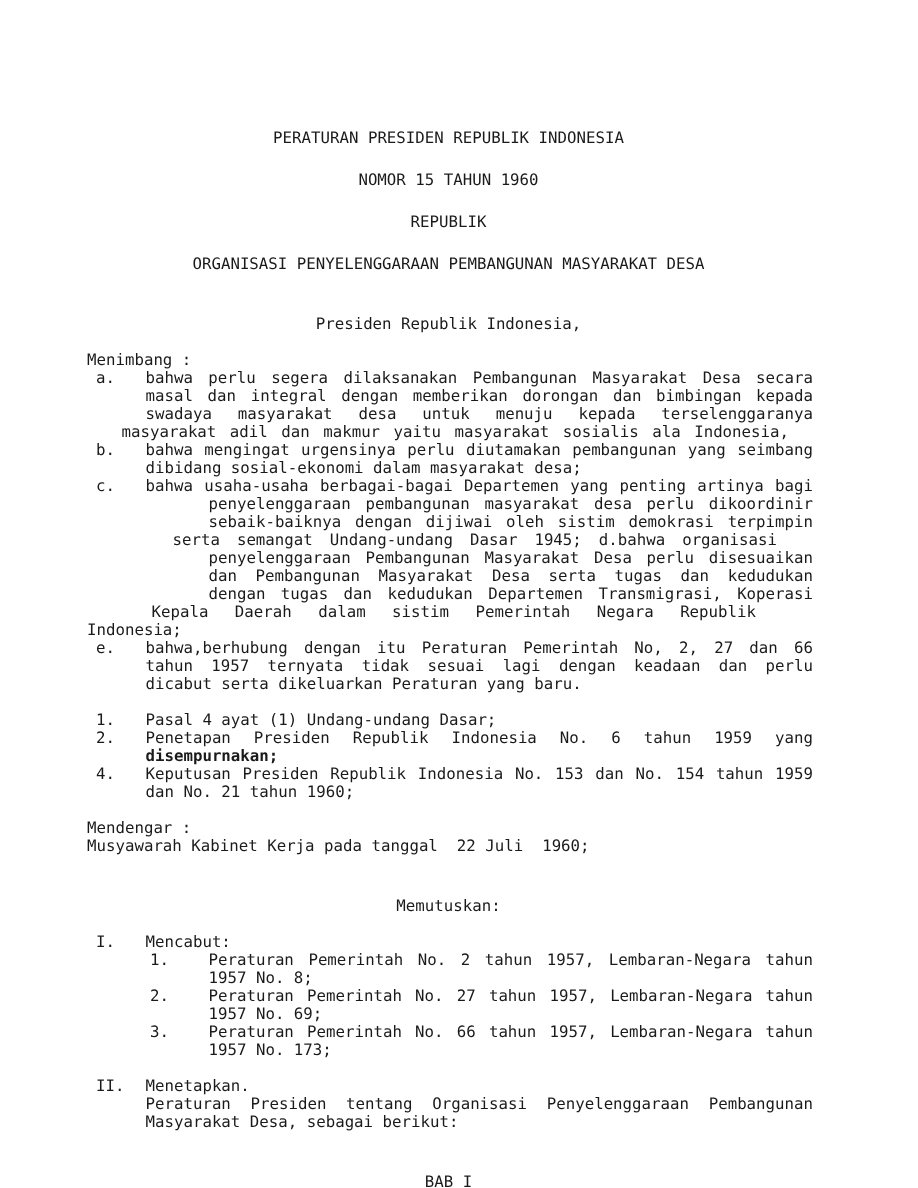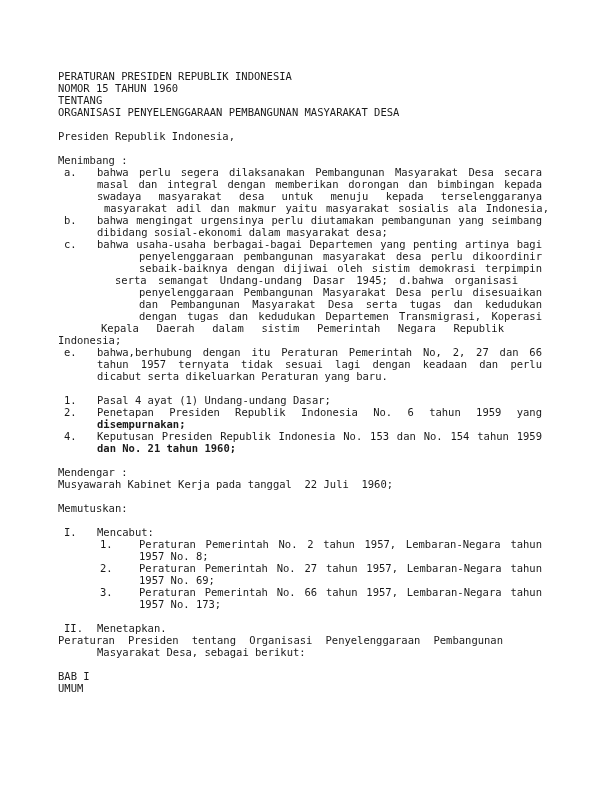--- a/index.html
+++ b/index.html
@@ -12,84 +12,84 @@
   .content{
     position:absolute;
     left:58px;top:70px;width:482px;
     font-family:"DejaVu Sans Mono","Liberation Mono",monospace;
     font-size:10.5px;
     line-height:12px;
     color:#1a1a1a;
   }
   .line{position:relative;min-height:12px;white-space:normal;}
   .line.blank{height:12px;}
-  .line.center{}
+  .line.center{text-align:center;margin-top:16px;}
   .line.just{
     text-align:justify;
     text-align-last:justify;
   }
   .marker{
     position:absolute;
     top:0;
     white-space:pre;
   }
 </style>
 </head>
 <body>
 
 <div class="page">
   <div class="content">
     <div class="line center">PERATURAN PRESIDEN REPUBLIK INDONESIA</div>
     <div class="line center">NOMOR 15 TAHUN 1960</div>
-    <div class="line center">TENTANG</div>
+    <div class="line center">REPUBLIK</div>
     <div class="line center">ORGANISASI PENYELENGGARAAN PEMBANGUNAN MASYARAKAT DESA</div>
     <div class="line blank"></div>
     <div class="line center">Presiden Republik Indonesia,</div>
     <div class="line blank"></div>
     <div id="doc-body">
         <div class="line" style="margin-left: 0px; width: 484px;">Menimbang :</div>
         <div class="line just" style="margin-left: 39px; width: 445px;"><span class="marker" style="left: -33px;">a.</span>bahwa perlu segera dilaksanakan Pembangunan Masyarakat Desa secara</div>
         <div class="line just" style="margin-left: 39px; width: 445px;">masal dan integral dengan memberikan dorongan dan bimbingan kepada</div>
         <div class="line just" style="margin-left: 39px; width: 445px;">swadaya masyarakat desa untuk menuju kepada terselenggaranya</div>
-        <div class="line just" style="margin-left: 46px; width: 445px;">masyarakat adil dan makmur yaitu masyarakat sosialis ala Indonesia,</div>
+        <div class="line just" style="margin-left: 23px; width: 445px;">masyarakat adil dan makmur yaitu masyarakat sosialis ala Indonesia,</div>
         <div class="line just" style="margin-left: 39px; width: 445px;"><span class="marker" style="left: -33px;">b.</span>bahwa mengingat urgensinya perlu diutamakan pembangunan yang seimbang</div>
         <div class="line" style="margin-left: 39px; width: 445px;">dibidang sosial-ekonomi dalam masyarakat desa;</div>
         <div class="line just" style="margin-left: 39px; width: 445px;"><span class="marker" style="left: -33px;">c.</span>bahwa usaha-usaha berbagai-bagai Departemen yang penting artinya bagi</div>
         <div class="line just" style="margin-left: 81px; width: 403px;">penyelenggaraan pembangunan masyarakat desa perlu dikoordinir</div>
         <div class="line just" style="margin-left: 81px; width: 403px;">sebaik-baiknya dengan dijiwai oleh sistim demokrasi terpimpin</div>
         <div class="line just" style="margin-left: 57px; width: 403px;">serta semangat Undang-undang Dasar 1945; d.bahwa organisasi</div>
         <div class="line just" style="margin-left: 81px; width: 403px;">penyelenggaraan Pembangunan Masyarakat Desa perlu disesuaikan</div>
         <div class="line just" style="margin-left: 81px; width: 403px;">dan Pembangunan Masyarakat Desa serta tugas dan kedudukan</div>
         <div class="line just" style="margin-left: 81px; width: 403px;">dengan tugas dan kedudukan Departemen Transmigrasi, Koperasi</div>
         <div class="line just" style="margin-left: 43px; width: 403px;">Kepala Daerah dalam sistim Pemerintah Negara Republik</div>
         <div class="line" style="width: 403px;">Indonesia;</div>
         <div class="line just" style="margin-left: 39px; width: 445px;"><span class="marker" style="left: -33px;">e.</span>bahwa,berhubung dengan itu Peraturan Pemerintah No, 2, 27 dan 66</div>
         <div class="line just" style="margin-left: 39px; width: 445px;">tahun 1957 ternyata tidak sesuai lagi dengan keadaan dan perlu</div>
         <div class="line" style="margin-left: 39px; width: 445px;">dicabut serta dikeluarkan Peraturan yang baru.</div>
         <div class="line blank"></div>
         <div class="line" style="margin-left: 39px; width: 445px;"><span class="marker" style="left: -33px;">1.</span>Pasal 4 ayat (1) Undang-undang Dasar;</div>
         <div class="line just" style="margin-left: 39px; width: 445px;"><span class="marker" style="left: -33px;">2.</span>Penetapan Presiden Republik Indonesia No. 6 tahun 1959 yang</div>
         <div class="line" style="margin-left: 39px; width: 445px; font-weight: bold;">disempurnakan;</div>
         <div class="line just" style="margin-left: 39px; width: 445px;"><span class="marker" style="left: -33px;">4.</span>Keputusan Presiden Republik Indonesia No. 153 dan No. 154 tahun 1959</div>
-        <div class="line" style="margin-left: 39px; width: 445px; font-weight: bold;">dan No. 21 tahun 1960;</div>
+        <div class="line" style="margin-left: 39px; width: 445px;">dan No. 21 tahun 1960;</div>
         <div class="line blank"></div>
         <div class="line" style="margin-left: 0px; width: 484px;">Mendengar :</div>
         <div class="line" style="margin-left: 0px; width: 484px;">Musyawarah Kabinet Kerja pada tanggal&nbsp; 22 Juli&nbsp; 1960;</div>
         <div class="line blank"></div>
         <div class="line center">Memutuskan:</div>
         <div class="line blank"></div>
         <div class="line" style="margin-left: 39px; width: 445px;"><span class="marker" style="left: -33px;">I.</span>Mencabut:</div>
         <div class="line just" style="margin-left: 81px; width: 403px;"><span class="marker" style="left: -39px;">1.</span>Peraturan Pemerintah No. 2 tahun 1957, Lembaran-Negara tahun</div>
         <div class="line" style="margin-left: 81px; width: 403px;">1957 No. 8;</div>
         <div class="line just" style="margin-left: 81px; width: 403px;"><span class="marker" style="left: -39px;">2.</span>Peraturan Pemerintah No. 27 tahun 1957, Lembaran-Negara tahun</div>
         <div class="line" style="margin-left: 81px; width: 403px;">1957 No. 69;</div>
         <div class="line just" style="margin-left: 81px; width: 403px;"><span class="marker" style="left: -39px;">3.</span>Peraturan Pemerintah No. 66 tahun 1957, Lembaran-Negara tahun</div>
         <div class="line" style="margin-left: 81px; width: 403px;">1957 No. 173;</div>
         <div class="line blank"></div>
         <div class="line" style="margin-left: 39px; width: 445px;"><span class="marker" style="left: -33px;">II.</span>Menetapkan.</div>
-        <div class="line just" style="width: 445px;">Peraturan Presiden tentang Organisasi Penyelenggaraan Pembangunan</div>
+        <div class="line just" style="margin-left: 39px; width: 445px;">Peraturan Presiden tentang Organisasi Penyelenggaraan Pembangunan</div>
         <div class="line" style="margin-left: 39px; width: 445px;">Masyarakat Desa, sebagai berikut:</div>
         <div class="line blank"></div>
         <div class="line center">BAB I</div>
         <div class="line center">UMUM</div>
       </div>
   </div>
 </div>
 
 </body></html>

